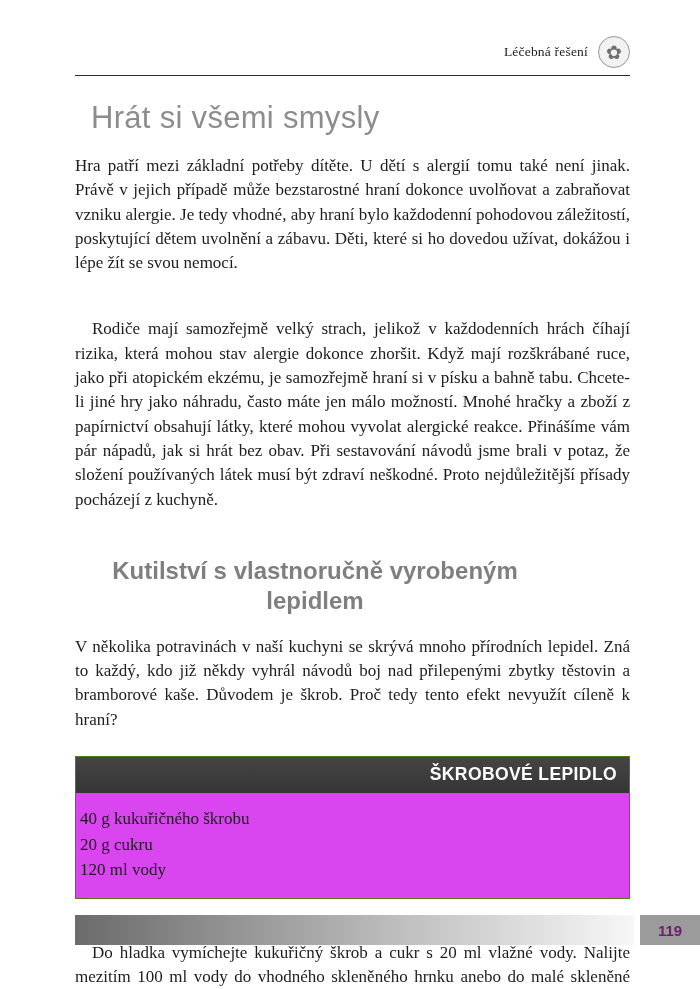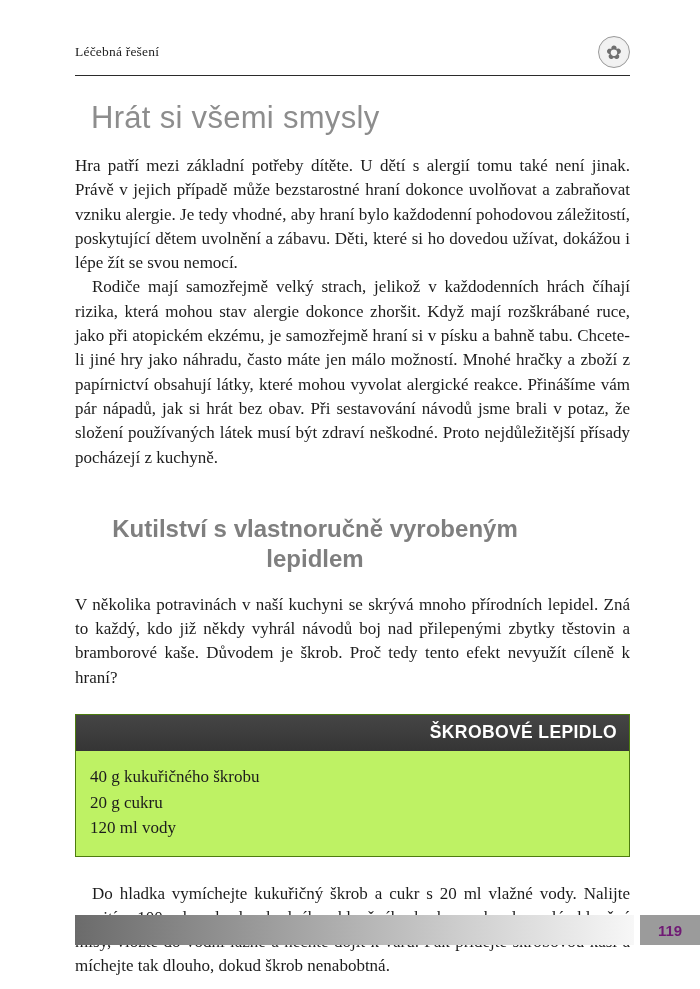--- a/index.html
+++ b/index.html
@@ -12,21 +12,21 @@
     overflow:hidden;
     box-sizing:border-box;
   }
   .content{
     position:absolute;
     left:75px; right:70px; top:0;
   }
   
   .header-row{
     display:flex;
-    justify-content:space-between;
+    justify-content:flex-end;
     align-items:center;
     gap:10px;
     padding-top:36px;
   }
   .header-label{
     font-size:13.5px;
     color:#222;
     letter-spacing:0.2px;
   }
   .ornament{
@@ -54,21 +54,21 @@
     margin:24px 0 18px 16px;
   }
   
   .para{
     font-size:17px;
     line-height:1.43;
     text-align:justify;
     margin:0;
     font-family:Liberation Serif, serif;
   }
-  .para.indent{ text-indent:17px; }
+  .para.indent{ text-indent:17px;margin-top:42px; }
   
   .section-heading{
     font-family:"Liberation Sans", sans-serif;
     font-weight:700;
     color:#7f7f7f;
     font-size:24px;
     line-height:1.25;
     margin:44px 0 19px 0;
     max-width:480px;
     text-align:center;
@@ -82,22 +82,22 @@
     background:linear-gradient(to bottom, #454545, #353535);
     color:#ffffff;
     font-family:"Liberation Sans", sans-serif;
     font-weight:700;
     font-size:17.5px;
     letter-spacing:0.4px;
     text-align:right;
     padding:7px 12px 8px 12px;
   }
   .recipe-body{
-    background:#bef264;
-    padding:13px 14px 15px 14px;
+    background:#d946ef;
+    padding:13px 14px 15px 4px;
   }
   .ingredient{
     font-size:17px;
     line-height:1.5;
     color:#1c1c1c;
   }
   
   .footer{
     position:absolute;
     left:75px; right:0; bottom:44px;

